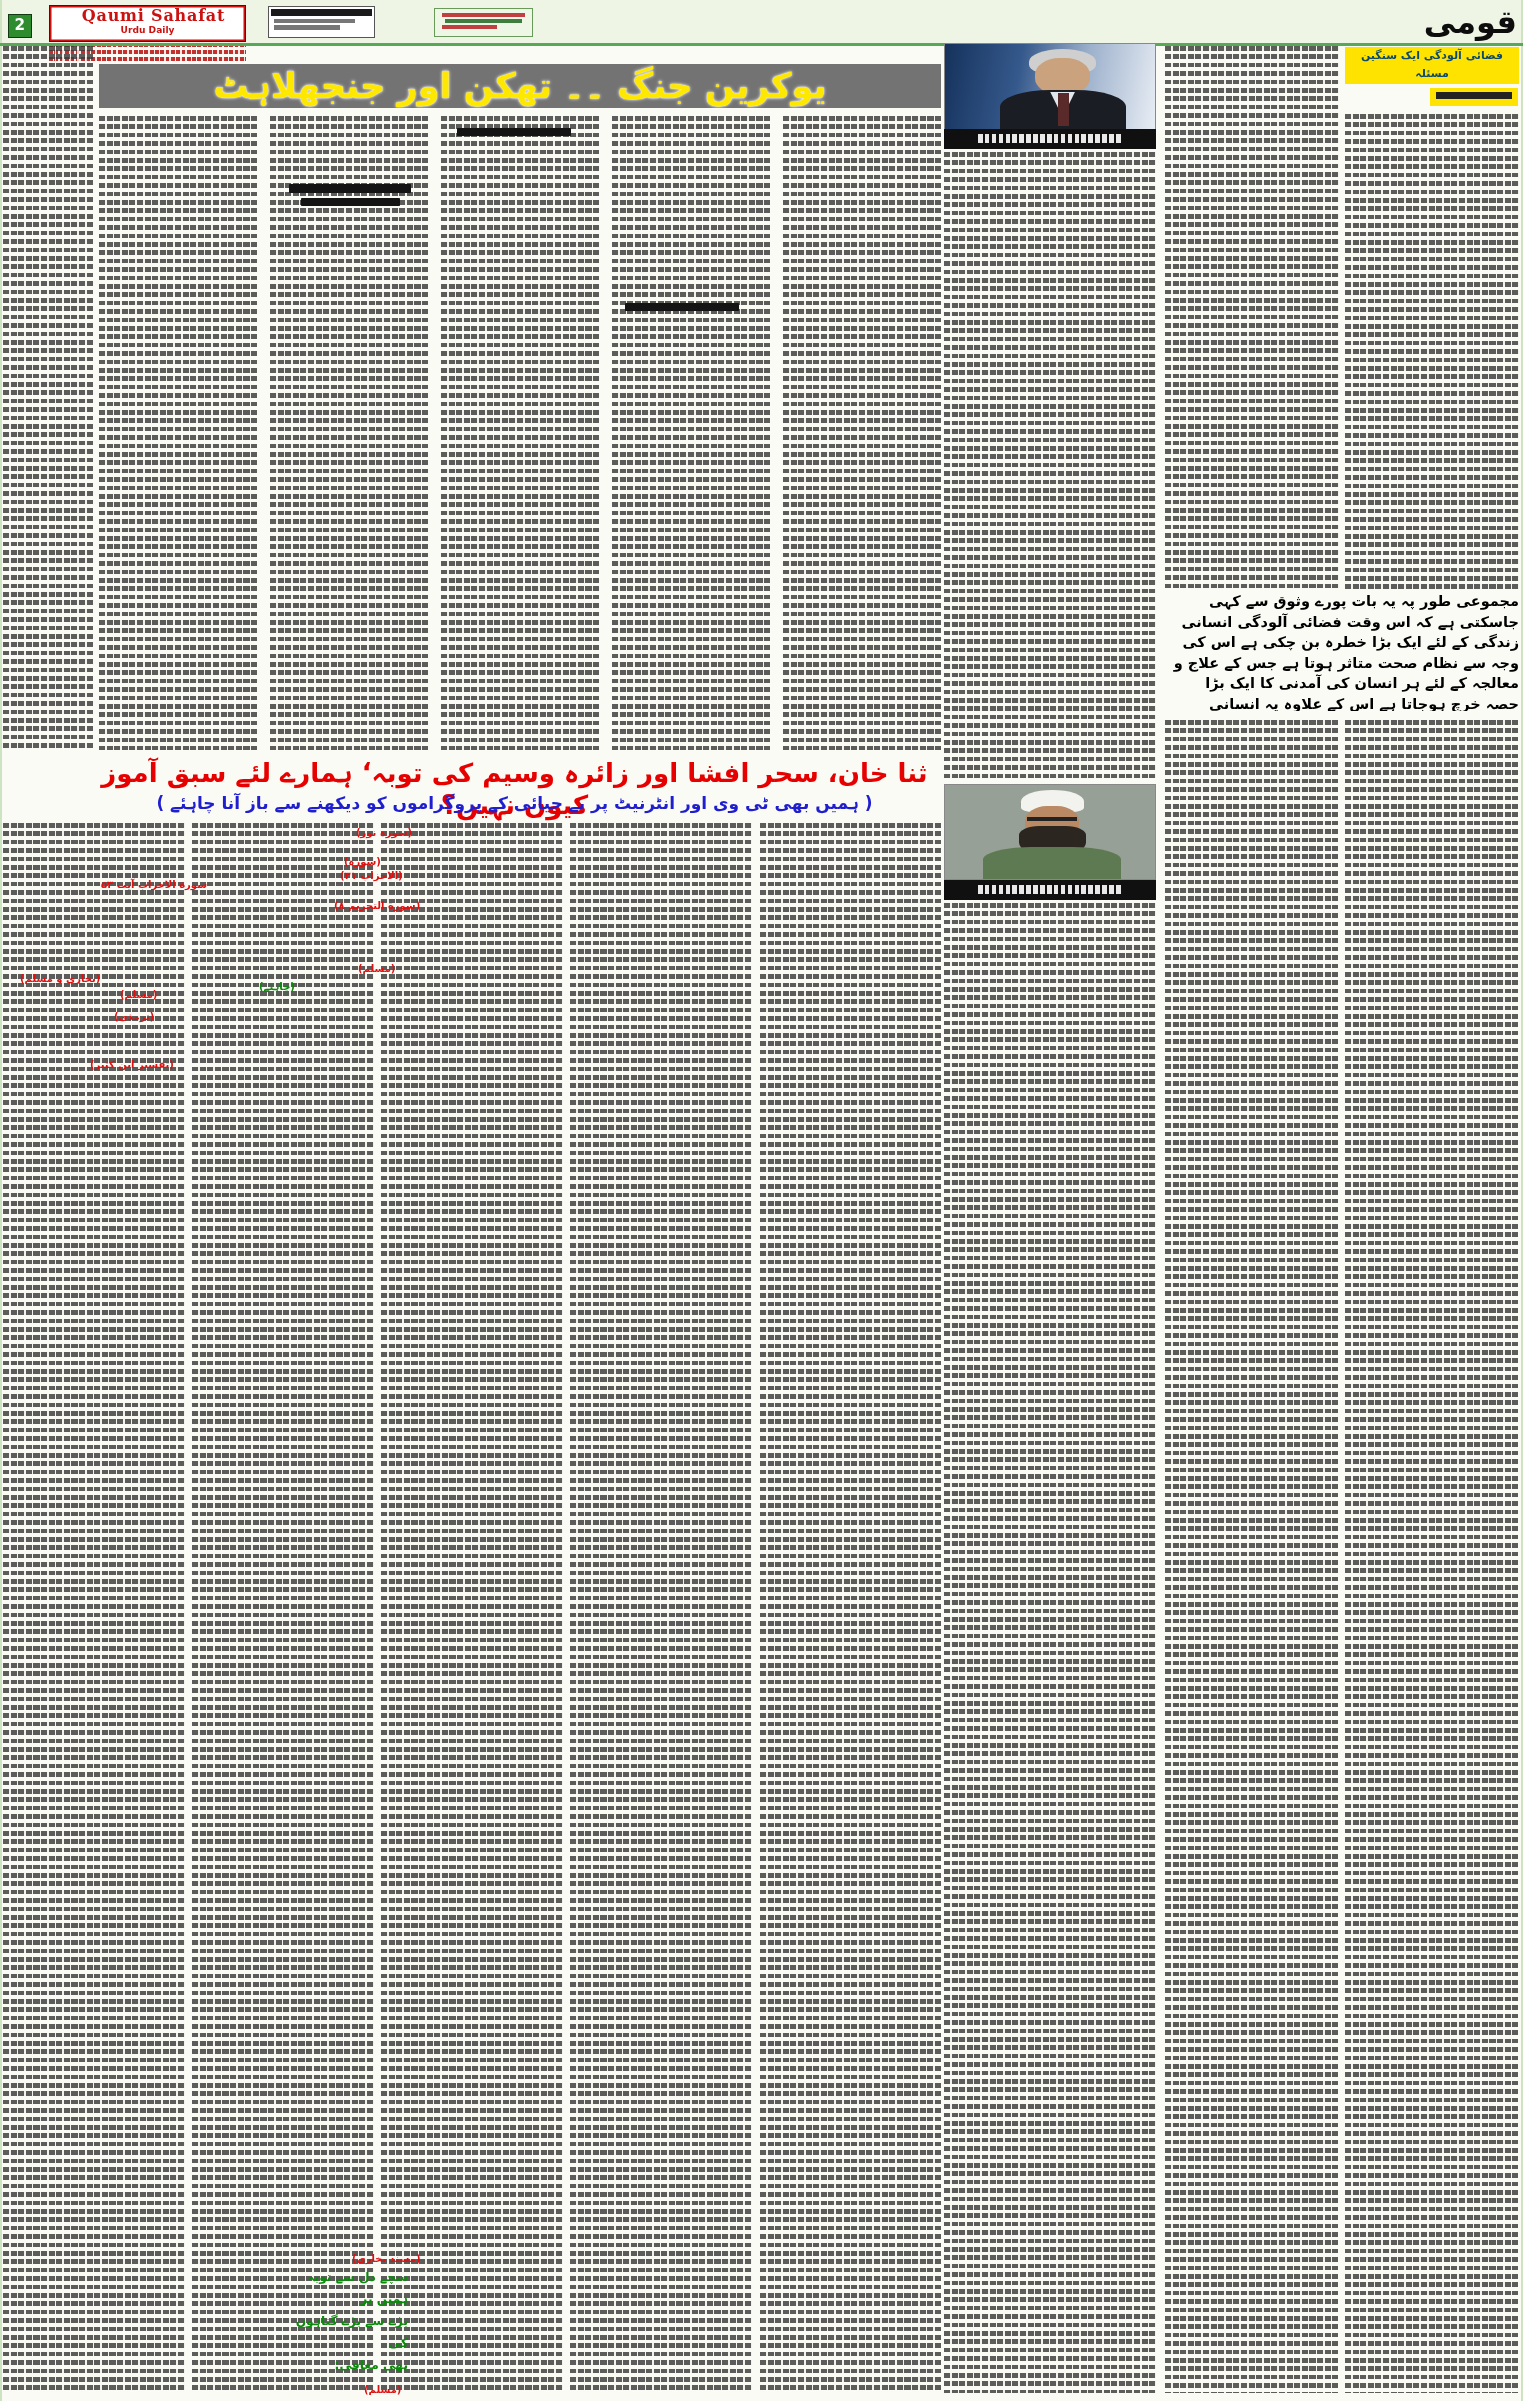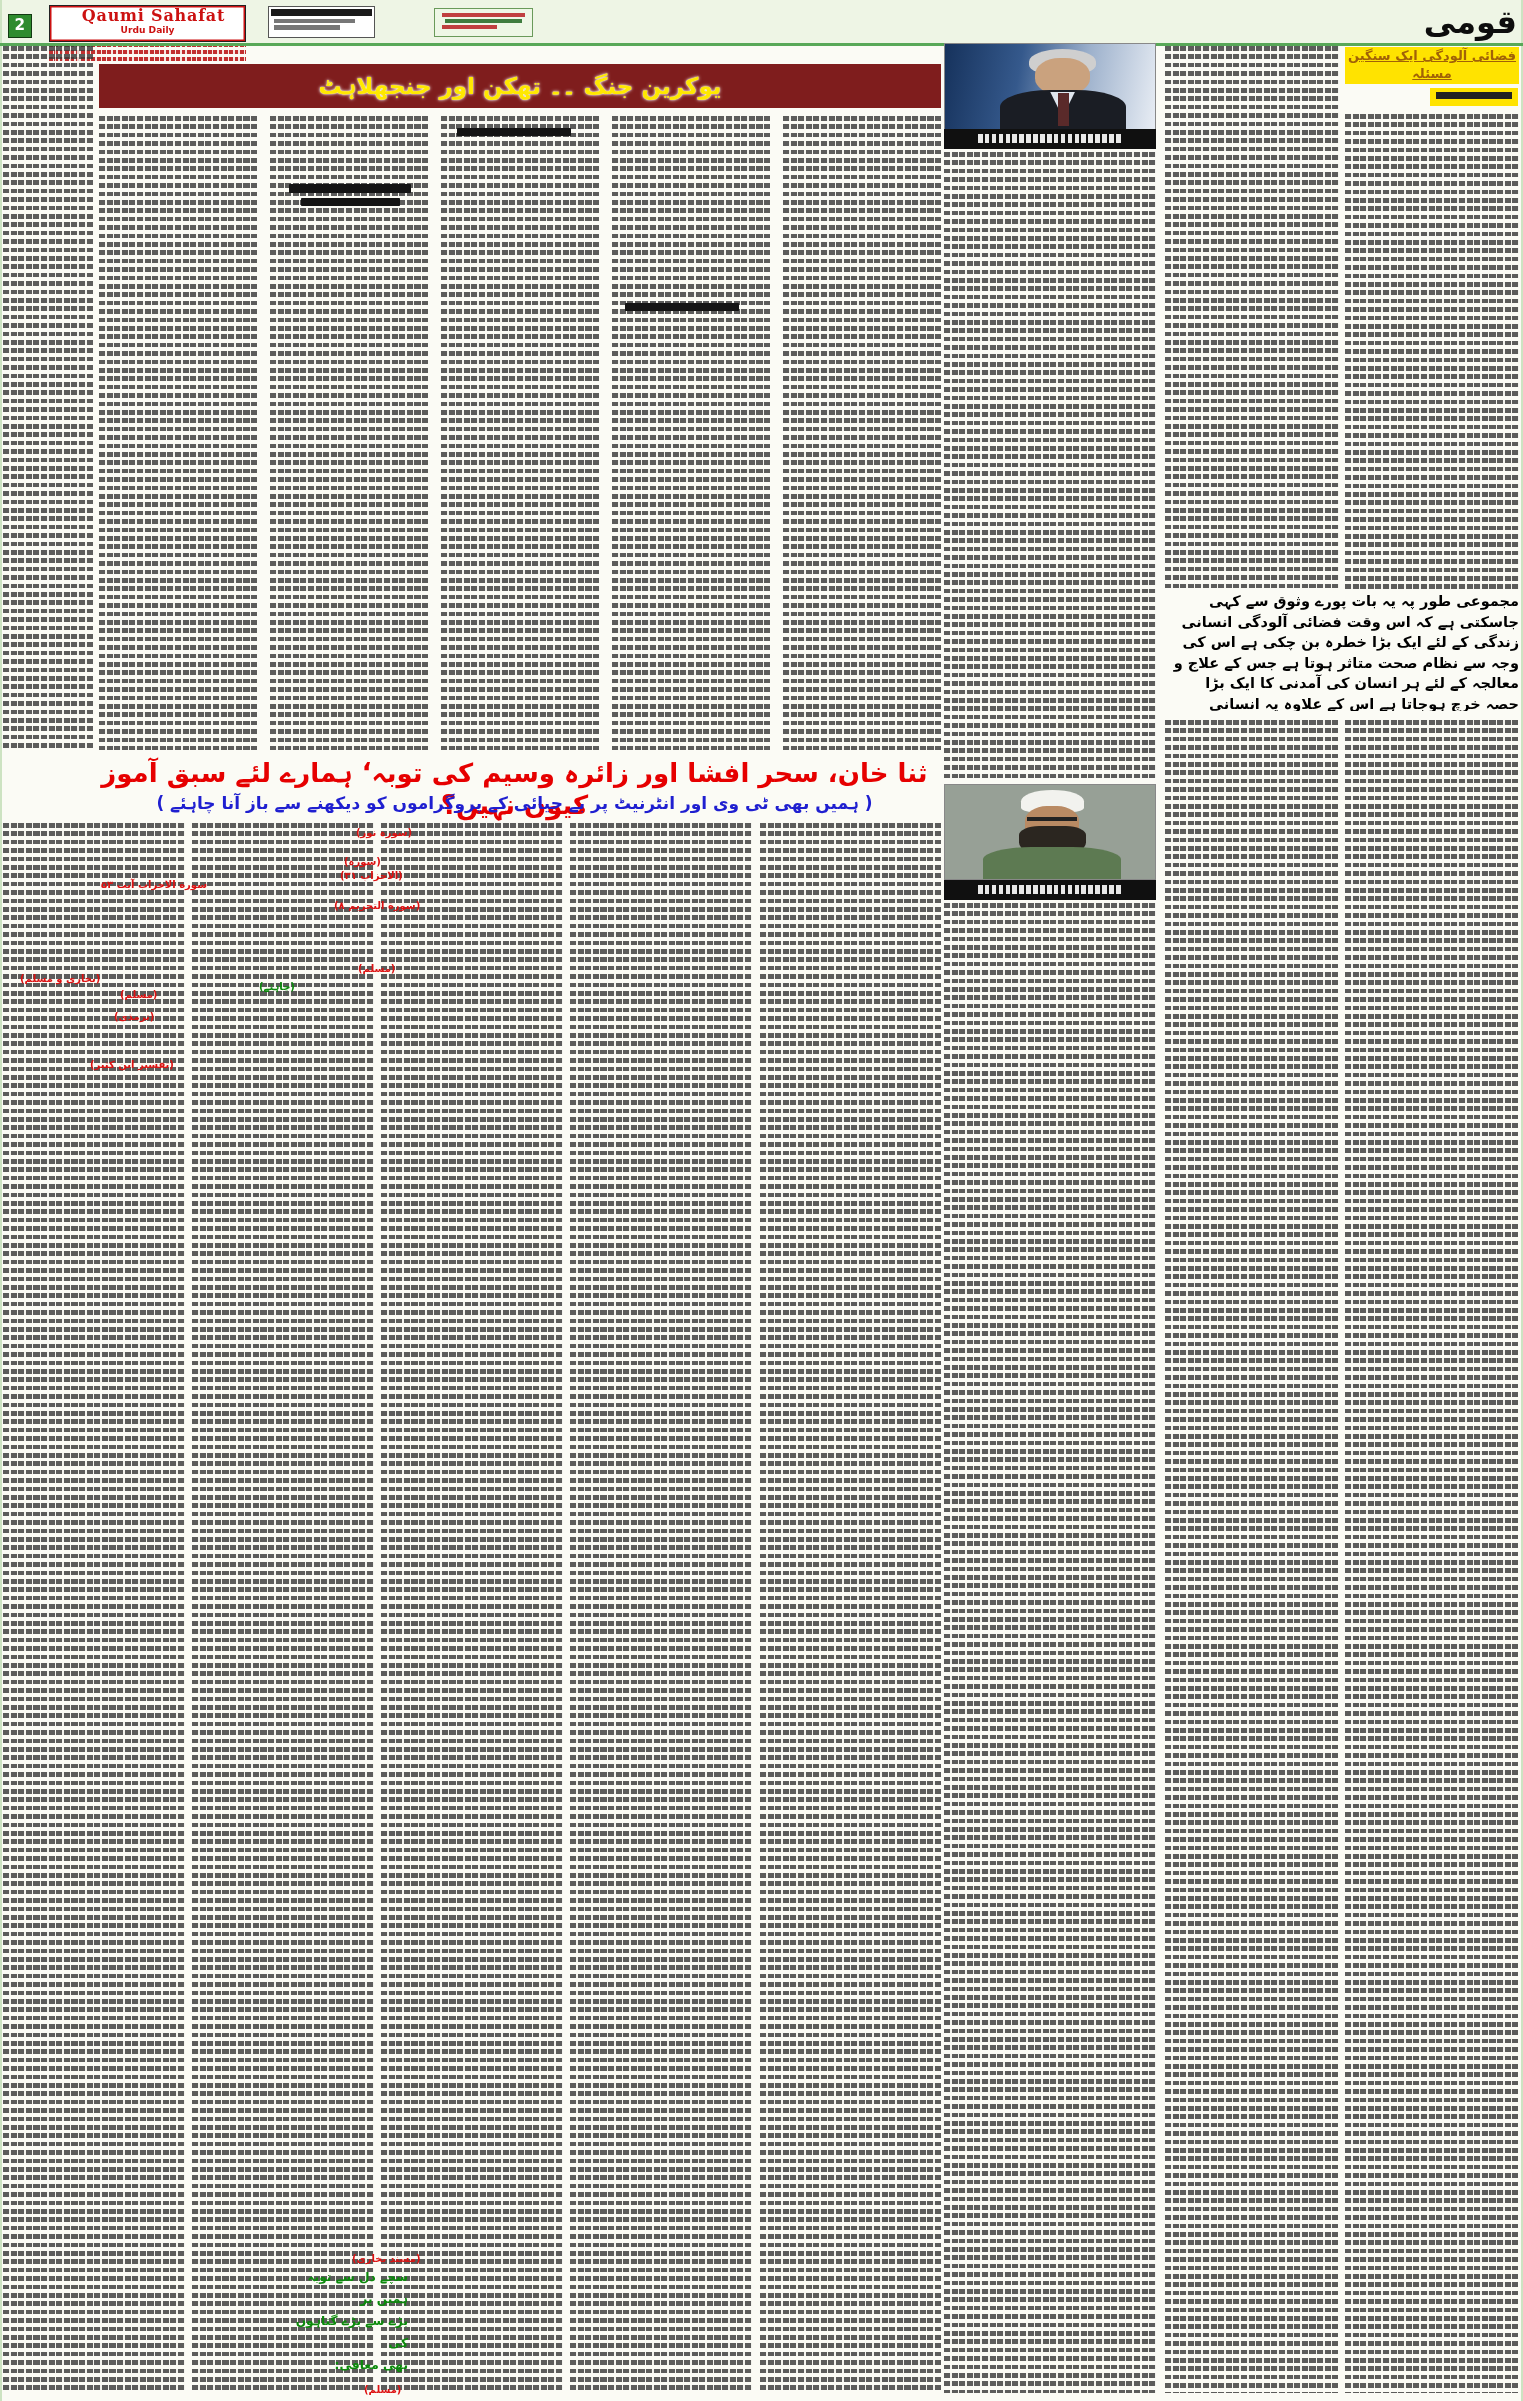--- a/index.html
+++ b/index.html
@@ -69,38 +69,38 @@
   .tinygreen { height:3.8px; background:#3f7d3f; margin:2.3px 7.6px; filter:blur(0.4px); }
 
   .colgroup { display:flex; }
   .colgroup > div { flex:1; height:100%; }
 
   .bsub { background:#141414; filter:blur(0.3px); border-radius:0.8px; }
 
   
   .banner {
     left:99px; top:64px; width:842px; height:44px;
-    background:#7f1d1d; text-align:center; direction:rtl;
-    color:#ffe800; font-weight:bold; font-size:23px; line-height:44px;
+    background:#737373; text-align:center; direction:rtl;
+    color:#ffe800; font-weight:bold; font-size:35px; line-height:44px;
     text-shadow:0 0 1.5px #fff, 0 0 3.8px #fff;
   }
   .tauba-headline {
     left:88px; top:757px; width:853px; height:32px;
     color:#e60000; font-weight:bold; font-size:26px;
     text-align:center; direction:rtl; line-height:32px;
   }
   .tauba-subheadline {
     left:88px; top:792px; width:853px; height:23px;
     color:#1f1fd0; font-weight:bold; font-size:17px;
     text-align:center; direction:rtl; line-height:23px;
   }
   .pollution-headline {
     left:1345px; top:47px; width:174px; height:37px;
-    background:#ffe300; color:#a16207; font-weight:bold; font-size:13px;
-    text-align:center; direction:rtl; line-height:18.3px; overflow:hidden; padding:0 2.3px;text-decoration:underline;
+    background:#ffe300; color:#0c4a6e; font-weight:bold; font-size:11px;
+    text-align:center; direction:rtl; line-height:18.3px; overflow:hidden; padding:0 2.3px;
   }
   .pollution-byline {
     left:1430px; top:88px; width:88px; height:18.3px;
     background:#ffe300; padding:3.8px 6.1px;
   }
   .pollution-byline .bar { height:7.6px; background:#222; filter:blur(0.3px); }
   .pollution-lead {
     left:1167px; top:591px; width:352px; height:120px;
     direction:rtl; text-align:right; color:#000;
     font-size:14.5px; line-height:1.42; font-weight:600; overflow:hidden;

